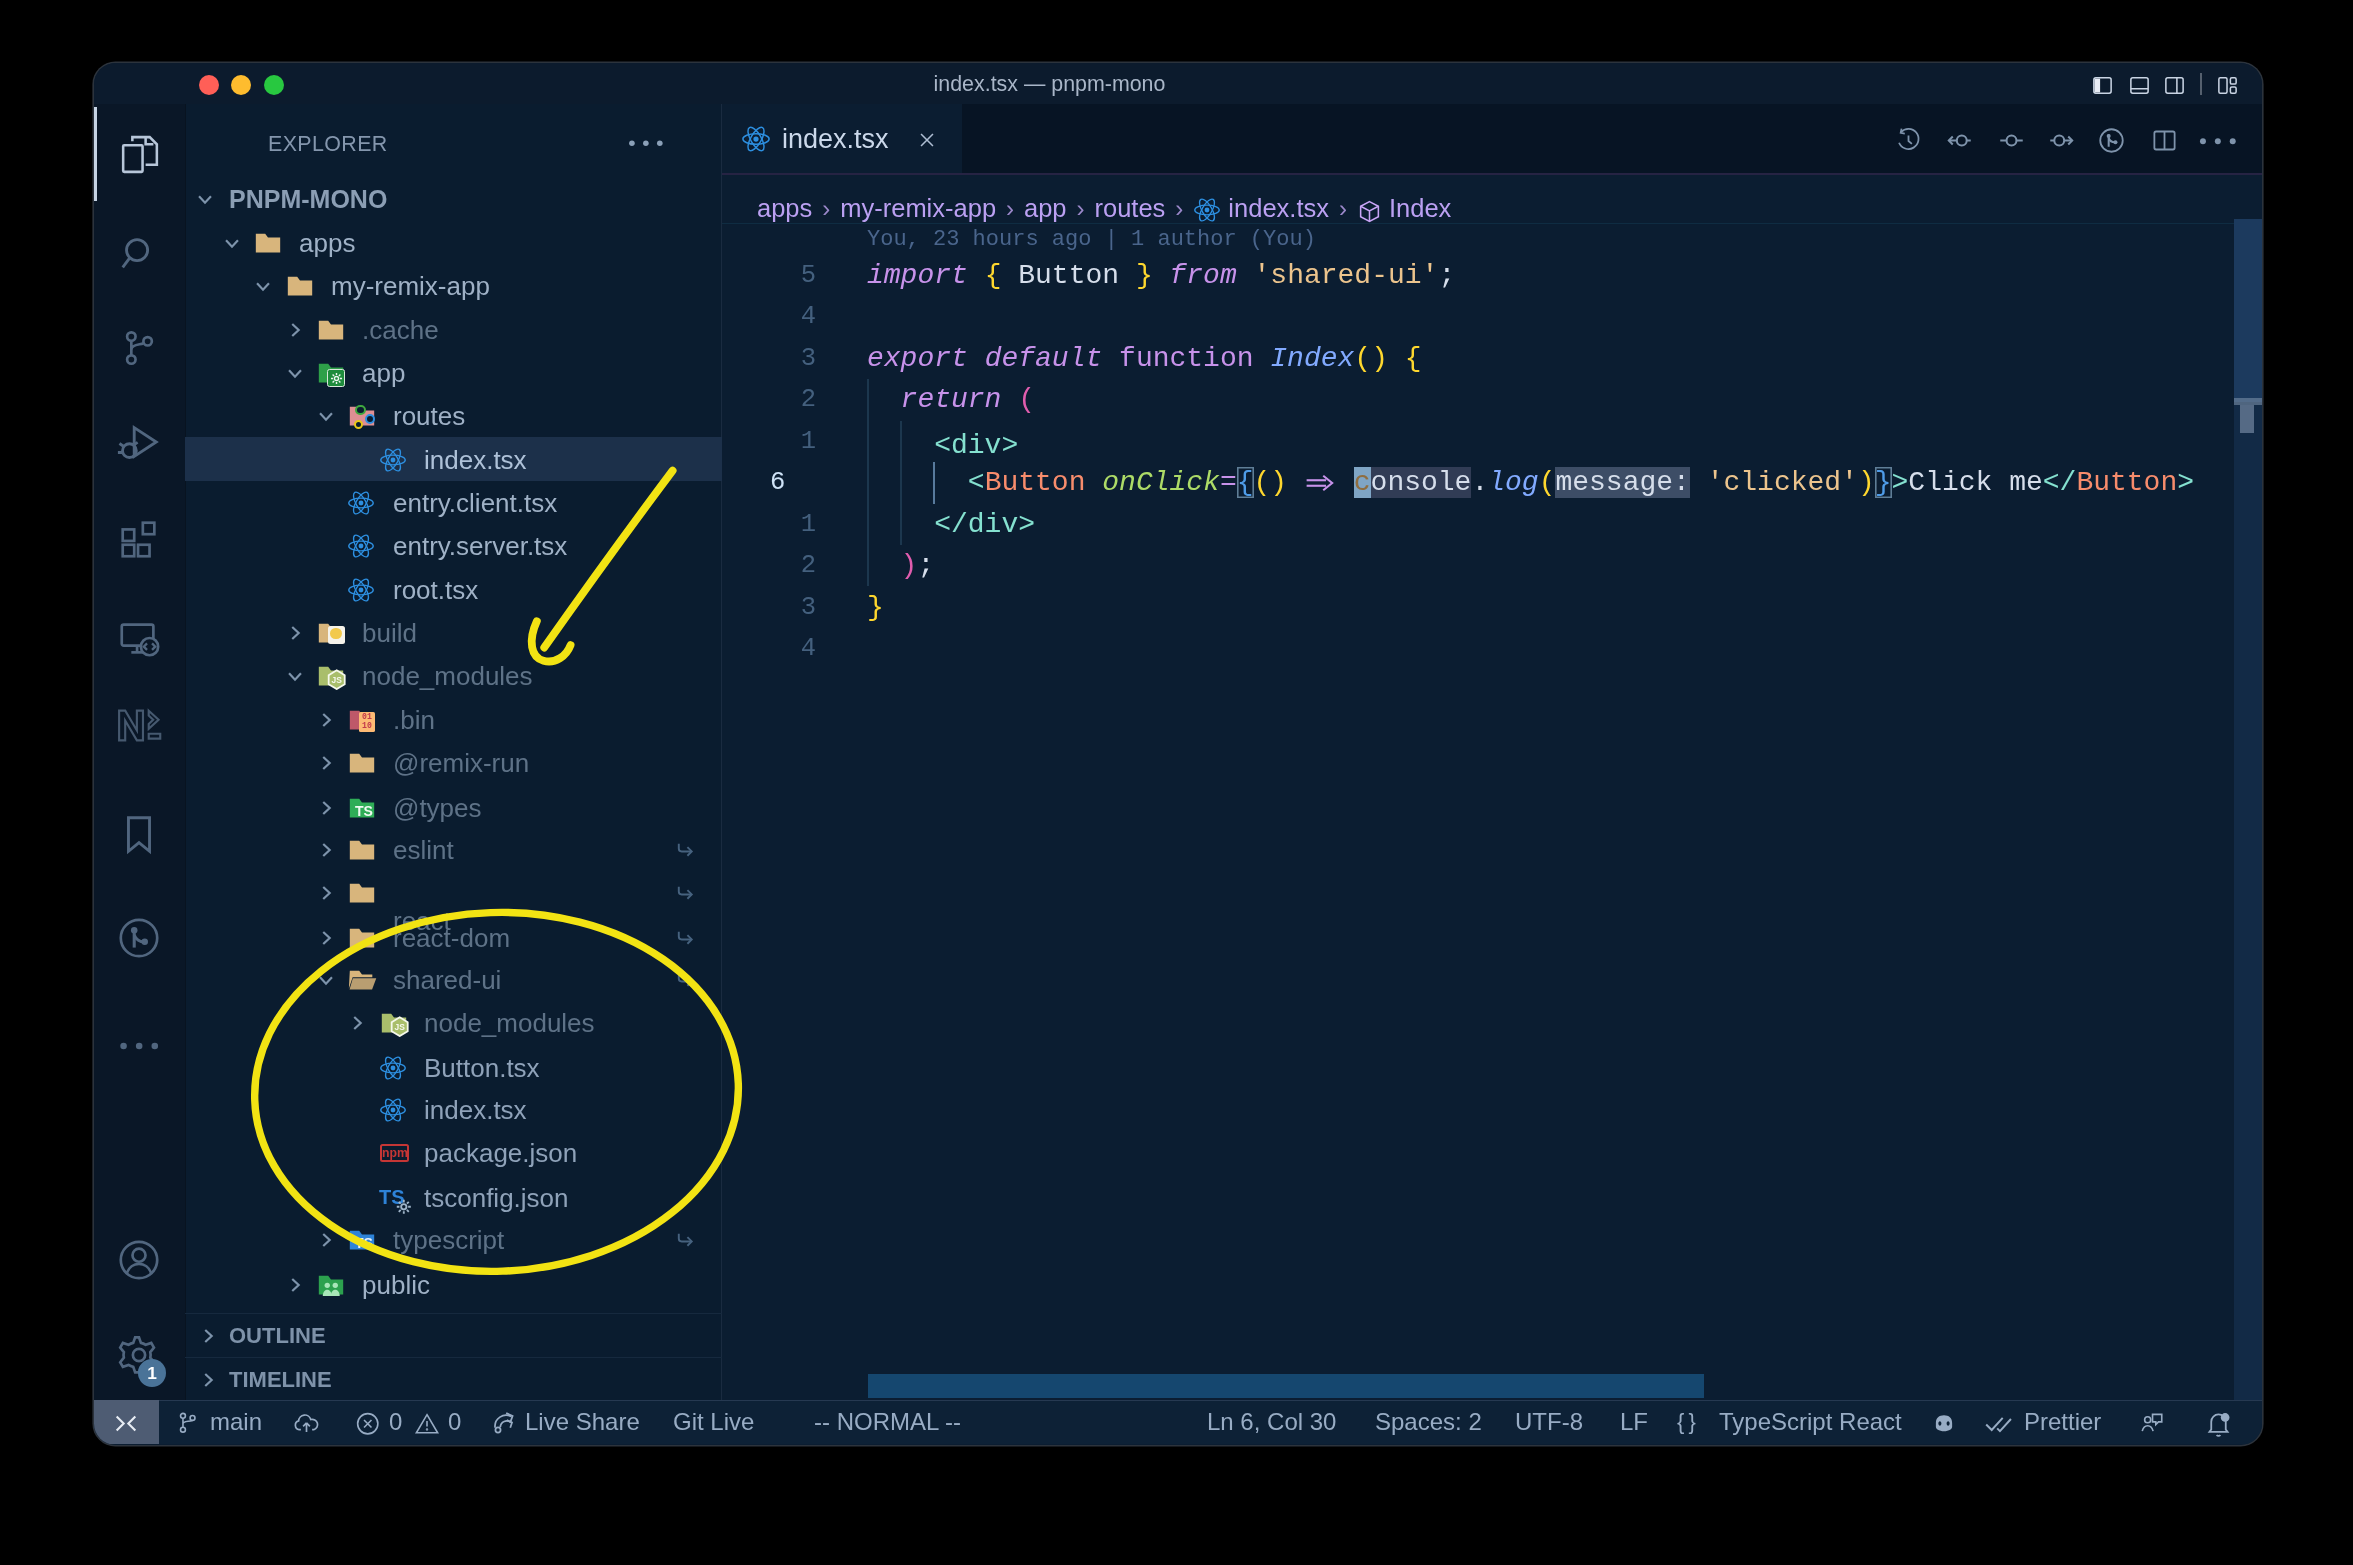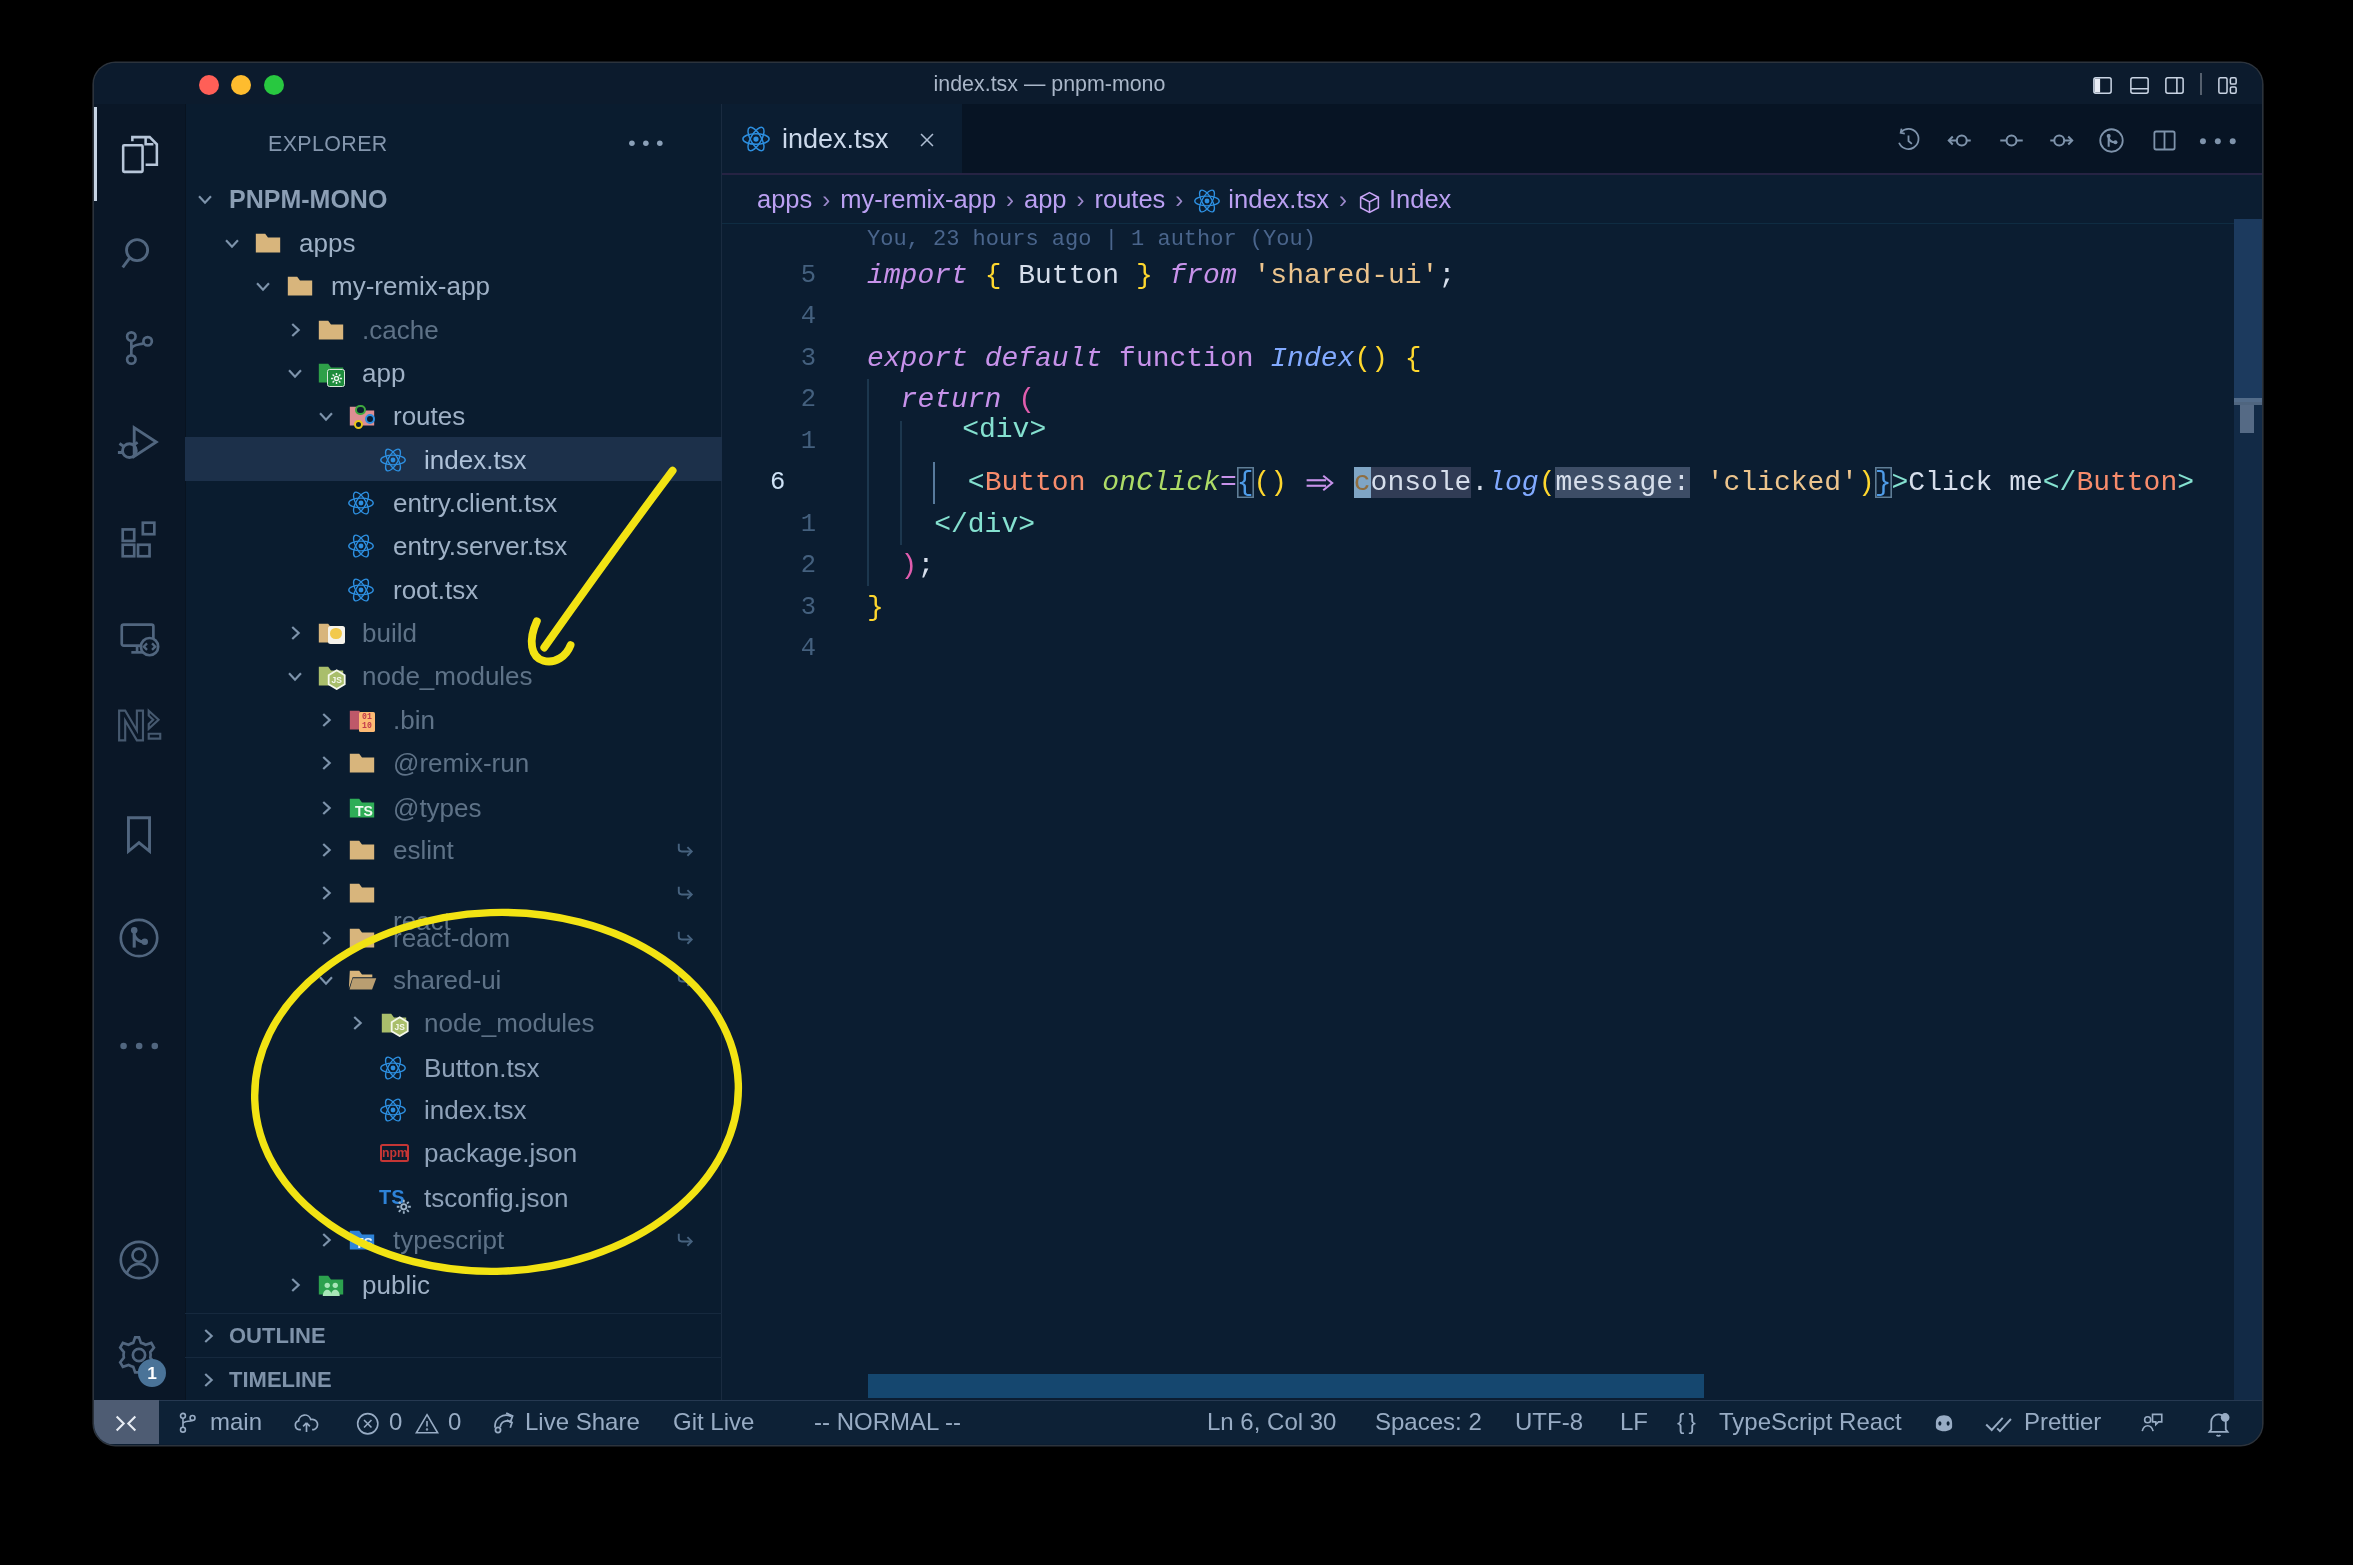--- a/index.html
+++ b/index.html
@@ -142,21 +142,21 @@
   <svg class="abs" style="left:2057px;top:64px" width="27" height="27" viewBox="0 0 24 24" fill="none" stroke="#7E93AB" stroke-width="1.6">
       <rect x="3" y="4" width="18" height="16" rx="1.5"></rect>
       <path d="M12 4 v16"></path>
     </svg>
   <svg class="abs" style="left:2104px;top:74px" width="43" height="10" viewBox="0 0 52 12">
       <circle cx="6" cy="5" r="3.6" fill="#7E93AB"></circle>
       <circle cx="24" cy="5" r="3.6" fill="#7E93AB"></circle>
       <circle cx="42" cy="5" r="3.6" fill="#7E93AB"></circle>
     </svg>
 
-  <div class="abs" style="left:663px;top:112px;height:56px;line-height:49px;white-space:nowrap;">
+  <div class="abs" style="left:663px;top:112px;height:56px;line-height:67px;white-space:nowrap;">
     <span class="bc">apps</span><span class="bcsep">&nbsp;›&nbsp;</span><span class="bc">my-remix-app</span><span class="bcsep">&nbsp;›&nbsp;</span><span class="bc">app</span><span class="bcsep">&nbsp;›&nbsp;</span><span class="bc">routes</span><span class="bcsep">&nbsp;›&nbsp;</span><svg style="vertical-align:-7.4px;color:#2D8FE0" width="28" height="28" viewBox="0 0 34 34">
         <use href="#react"></use>
       </svg><span class="bc">&nbsp;index.tsx</span><span class="bcsep">&nbsp;›&nbsp;</span><svg style="vertical-align:-6.6px" width="25" height="25" viewBox="0 0 24 24" fill="none" stroke="#C8A4F5" stroke-width="1.5">
         <path d="M12 2.5 L20.5 7 V17 L12 21.5 L3.5 17 V7 Z"></path>
         <path d="M3.5 7 L12 11.5 L20.5 7 M12 11.5 V21.5"></path>
       </svg><span class="bc">&nbsp;Index</span>
   </div>
 
   <div class="abs" style="left:628px;top:160px;width:1540px;height:0.8px;background:#0F2C42;"></div>
 
@@ -172,21 +172,21 @@
   <div class="gnum" style="top:399px;left:676px;width:33px;text-align:left;color:#CFE3F7;">6</div>
   <div class="gnum" style="top:441px;">1</div>
   <div class="gnum" style="top:482px;">2</div>
   <div class="gnum" style="top:524px;">3</div>
   <div class="gnum" style="top:565px;">4</div>
 
   <div class="codeline" style="top:160px;height:33px;line-height:33px;font-size:22px;color:#4A658C;">You, 23 hours ago | 1 author (You)</div>
   <div class="codeline" style="top:192px;"><span class="it" style="color:#c792ea">import</span> <span style="color:#FED72E">{</span> Button <span style="color:#FED72E">}</span> <span class="it" style="color:#c792ea">from</span> <span style="color:#ECC48D">'shared-ui'</span>;</div>
   <div class="codeline" style="top:275px;"><span class="it" style="color:#c792ea">export</span> <span class="it" style="color:#c792ea">default</span> <span style="color:#c792ea">function</span> <span class="it" style="color:#82AAFF">Index</span><span style="color:#FED72E">()</span> <span style="color:#FED72E">{</span></div>
   <div class="codeline" style="top:316px;">  <span class="it" style="color:#c792ea">return</span> <span style="color:#E05DAE">(</span></div>
-  <div class="codeline" style="top:346px;padding-left:28px;"><span style="color:#85E1D0">    &lt;div&gt;</span></div>
+  <div class="codeline" style="top:362px;"><span style="color:#85E1D0">    &lt;div&gt;</span></div>
   <div class="codeline" style="top:399px;">      <span style="color:#85E1D0">&lt;</span><span style="color:#F78C6C">Button</span> <span class="it" style="color:#ADDB67">onClick</span><span style="color:#c792ea">=</span><span style="color:#4F9CE8;box-shadow:inset 0 0 0 1.6px #5F7E97;">{</span><span style="color:#FED72E">()</span> <span style="display:inline-block;width:33px;text-align:center;"><svg width="30" height="20" viewBox="0 0 37 24" style="vertical-align:-2.5px" fill="none" stroke="#c792ea" stroke-width="2.6">
           <path d="M2 8.6 H26"></path>
           <path d="M2 15.4 H26"></path>
           <path d="M22.5 3 L33.5 12 L22.5 21"></path>
         </svg></span> <span style="background:#7FA5C5;color:#8F6D3F">c</span><span style="background:#313C55">onsole</span>.<span class="it" style="color:#82AAFF">log</span><span style="color:#FED72E">(</span><span style="background:#3D4D66">message:</span> <span style="color:#ECC48D">'clicked'</span><span style="color:#FED72E">)</span><span style="color:#4F9CE8;box-shadow:inset 0 0 0 1.6px #5F7E97;">}</span><span style="color:#85E1D0">&gt;</span>Click me<span style="color:#85E1D0">&lt;/</span><span style="color:#F78C6C">Button</span><span style="color:#85E1D0">&gt;</span></div>
   <div class="codeline" style="top:441px;"><span style="color:#85E1D0">    &lt;/div&gt;</span></div>
   <div class="codeline" style="top:482px;">  <span style="color:#E05DAE">)</span>;</div>
   <div class="codeline" style="top:524px;"><span style="color:#FED72E">}</span></div>
 
   <div class="abs" style="left:2140px;top:156px;width:28px;height:1181px;background:#122A46;"></div>

